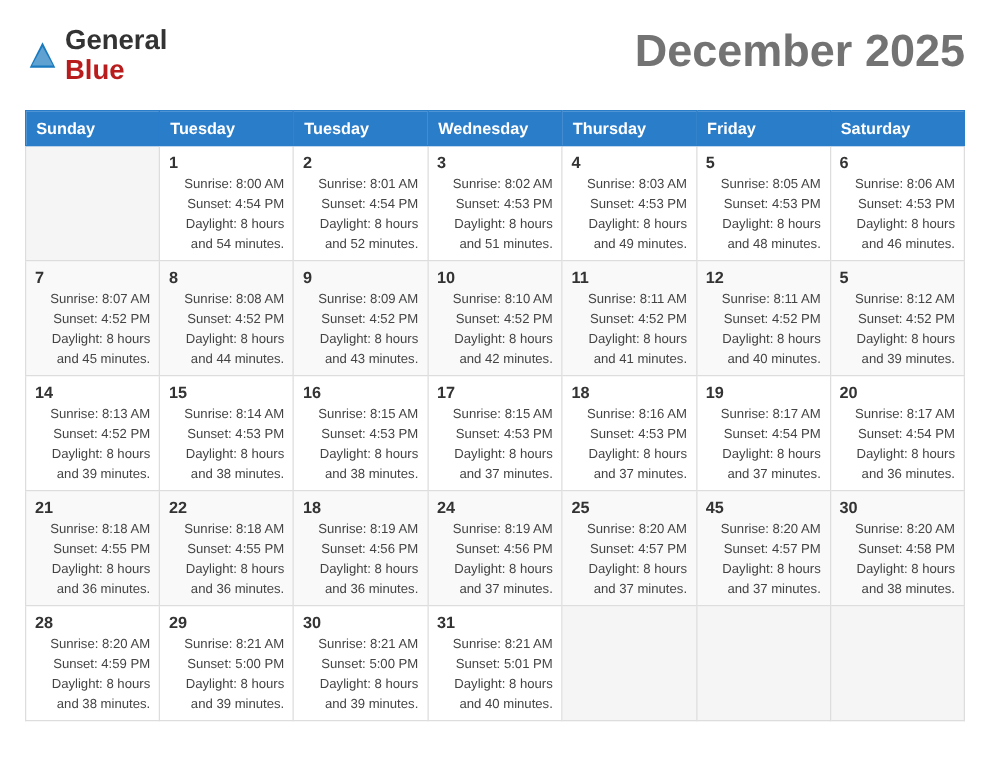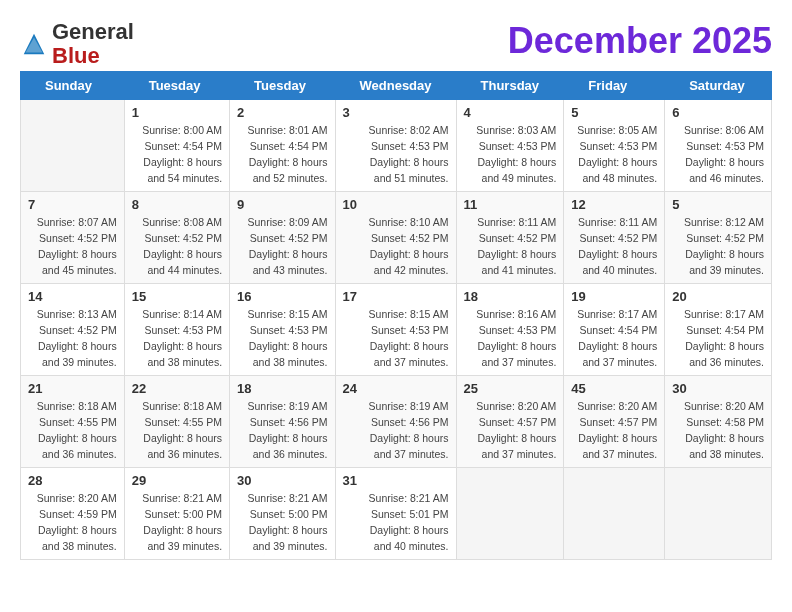--- a/index.html
+++ b/index.html
@@ -7,21 +7,21 @@
       font-family: Arial, sans-serif;
       background: #fff;
       width: 792px;
       min-height: 612px;
       padding: 20px;
     }
     .header {
       display: flex;
       justify-content: space-between;
       align-items: flex-start;
-      margin-bottom: 3px;
+      margin-bottom: 20px;
     }
     .logo {
       display: flex;
       align-items: center;
     }
     .logo-text {
       font-size: 22px;
       font-weight: bold;
       line-height: 1.1;
     }
@@ -31,36 +31,36 @@
       width: 28px;
       height: 28px;
       margin-right: 4px;
     }
     .title-block {
       text-align: right;
     }
     .month-title {
       font-size: 36px;
       font-weight: bold;
-      color: #6d28d9;
+      color: #737373;
     }
     .location {
       font-size: 16px;
       color: #555;
     }
     .calendar {
       width: 100%;
       border-collapse: collapse;
       border: 1px solid #ccc;
     }
     .calendar th {
       background-color: #2a7dc9;
       color: #fff;
       text-align: left;
-      padding: 6px 24px;
+      padding: 6px 8px;
       font-size: 13px;
       font-weight: bold;
       border: 1px solid #2a7dc9;
     }
     .calendar td {
       vertical-align: top;
       padding: 5px 7px;
       border: 1px solid #ddd;
       width: 108px;
       min-height: 90px;

